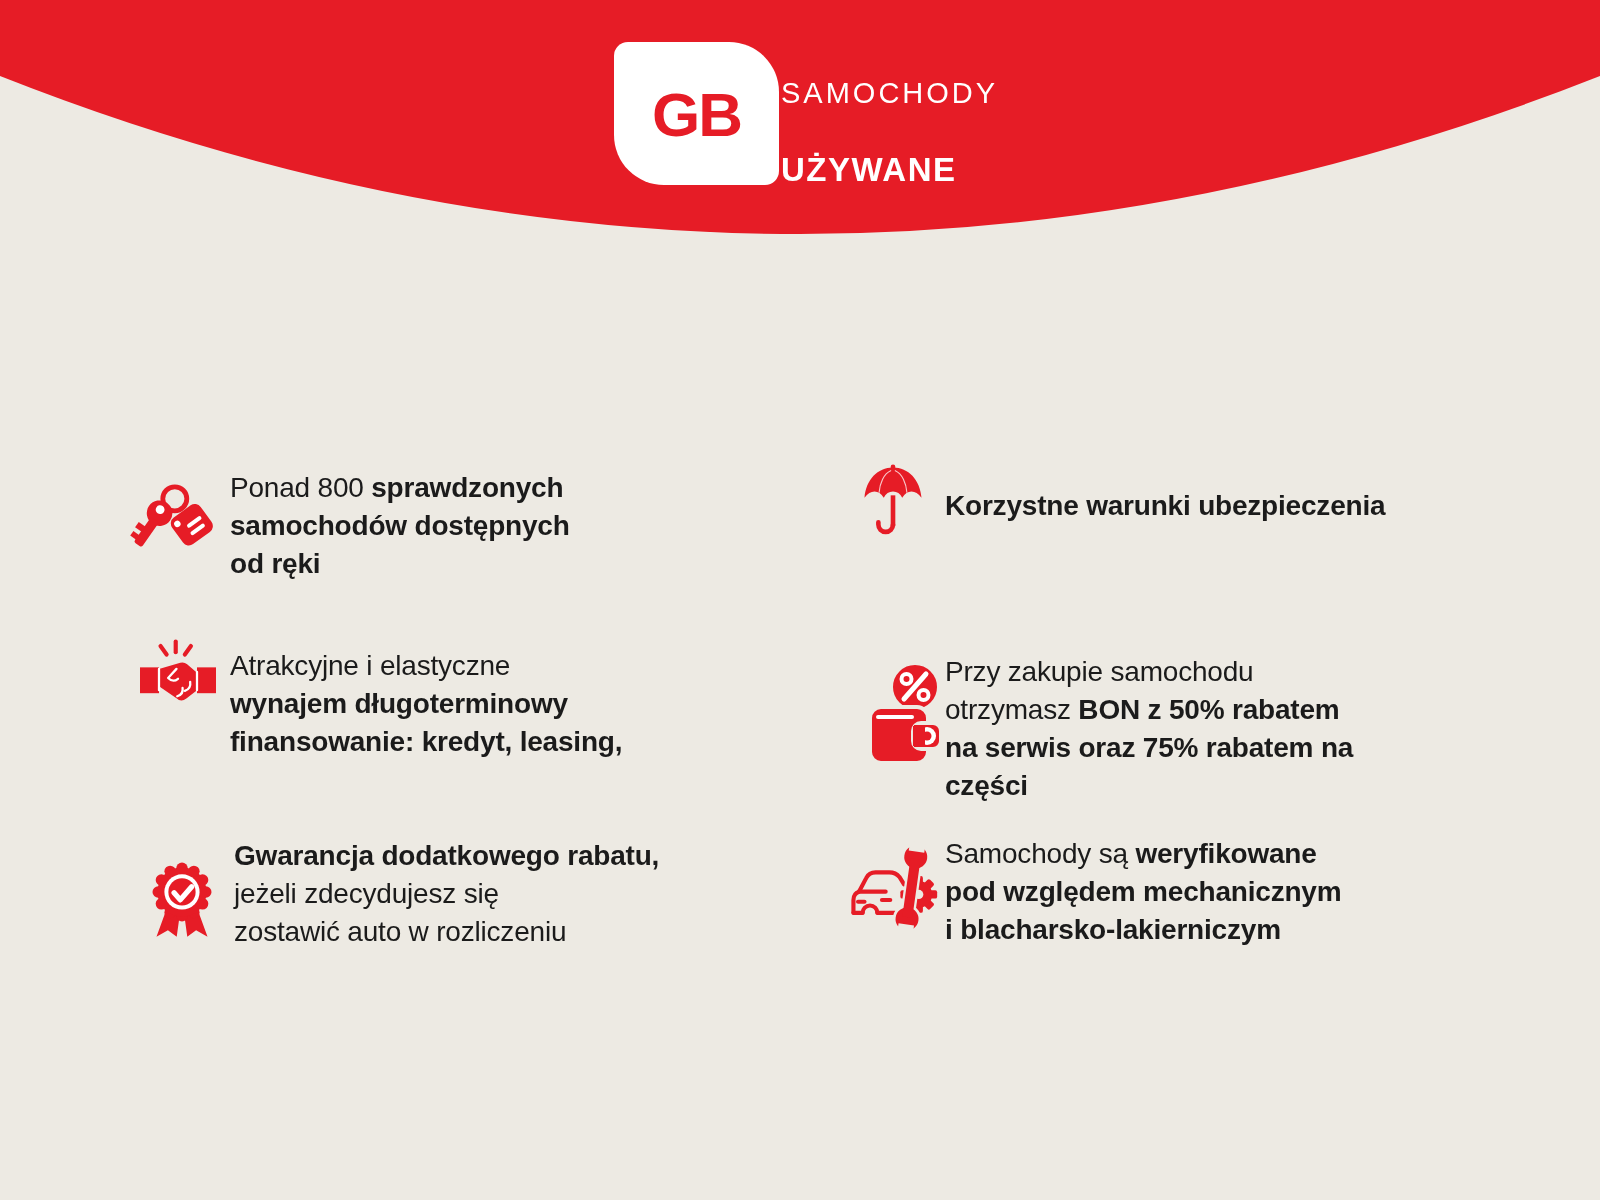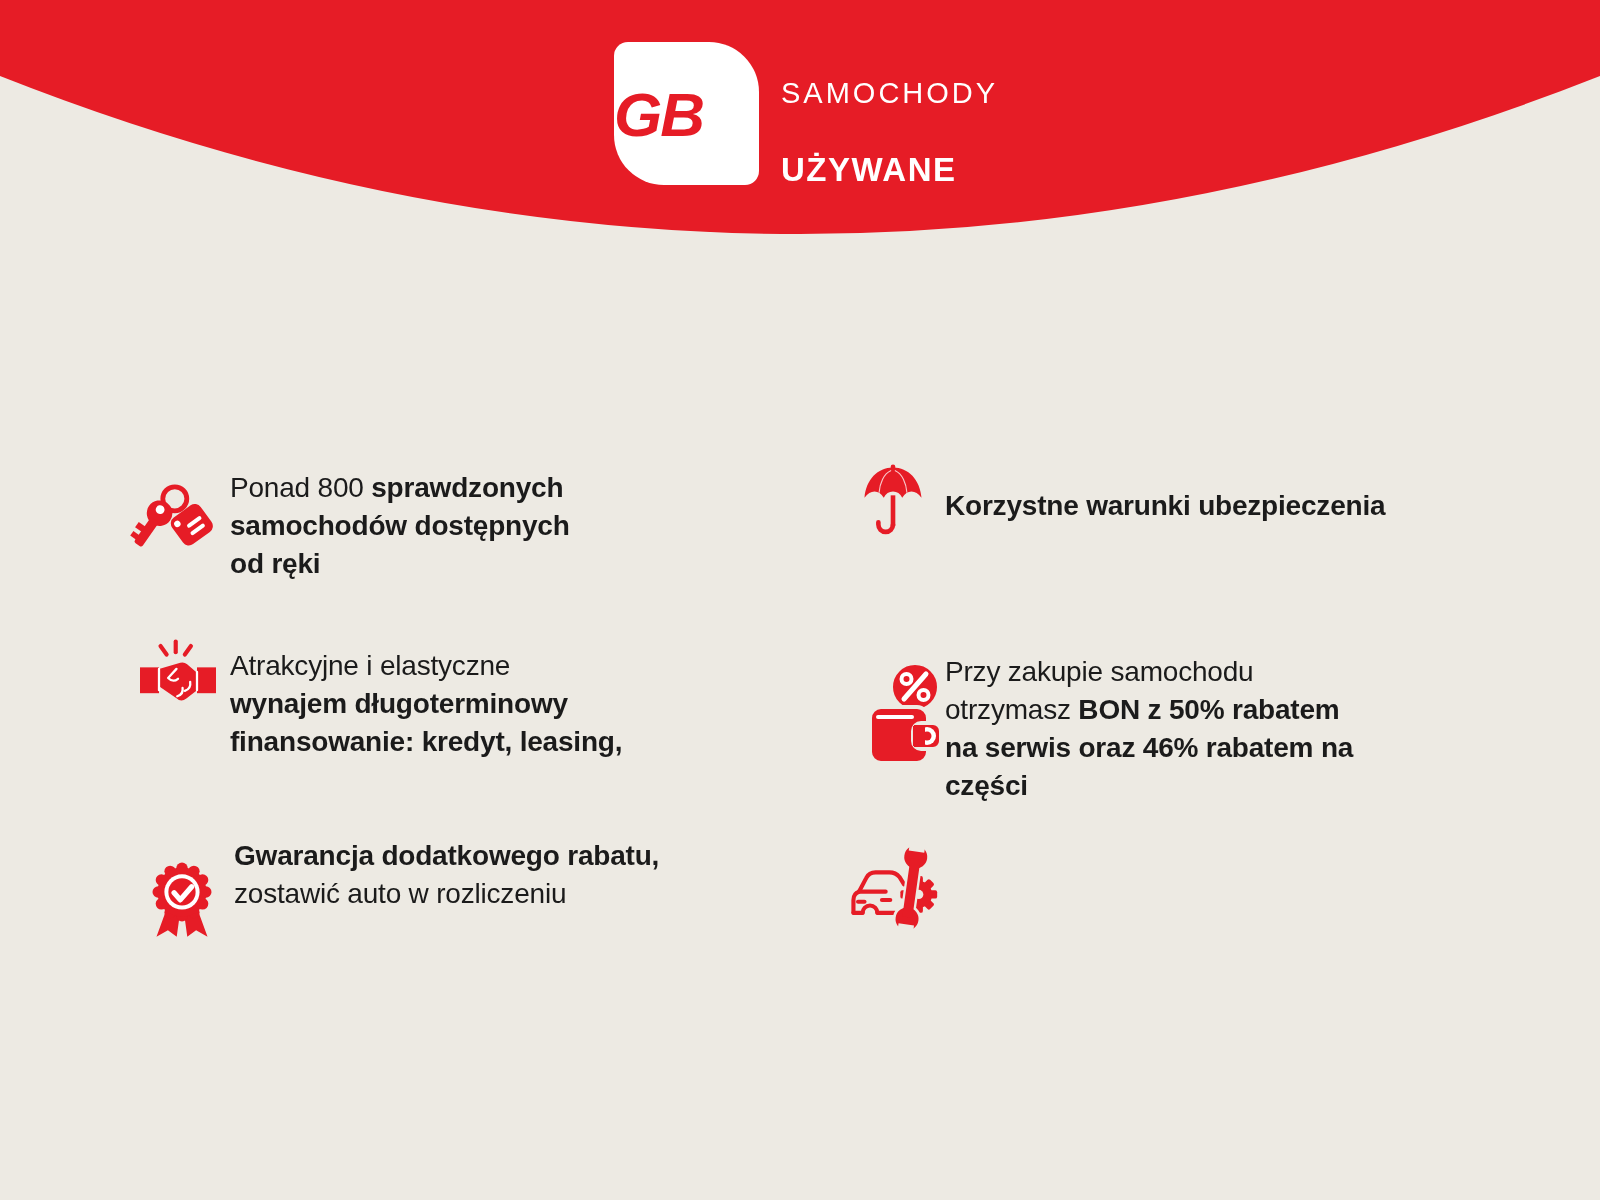--- a/index.html
+++ b/index.html
@@ -7,24 +7,24 @@
   body{background:#777;}
   .page{
     position:relative;
     width:1600px;height:1200px;
     background:var(--bg,#edeae3);
     font-family:"Liberation Sans",sans-serif;
     overflow:hidden;
   }
   .header-band{position:absolute;top:0;left:0;display:block;}
   .logo-box{
-    position:absolute;left:614px;top:42px;width:145px;height:143px;
+    position:absolute;left:614px;top:42px;width:165px;height:143px;
     background:var(--white,#fff);
     border-radius:14px 50px 14px 50px;
-    display:flex;align-items:center;justify-content:flex-start;font-style:italic;
+    display:flex;align-items:center;justify-content:center;
   }
   .logo-text{
     color:var(--brand-red,#e61c26);
     font-size:62px;font-weight:700;letter-spacing:-2px;padding-top:2px;
   }
   .brand{position:absolute;left:781px;top:77px;color:var(--white,#fff);}
   .brand-l1{font-size:29px;font-weight:400;letter-spacing:3px;line-height:33px;}
   .brand-l2{font-size:33px;font-weight:700;letter-spacing:1.5px;line-height:36px;margin-top:42px;}
 
   .feature{position:absolute;color:var(--text,#1b1b1b);}
@@ -139,20 +139,21 @@
               <circle cx="73.4" cy="28.5" r="6.5"></circle>
               <circle cx="50" cy="42" r="28"></circle>
             </g>
             <circle class="w" cx="50" cy="42" r="20"></circle>
             <circle class="r" cx="50" cy="42" r="15.5"></circle>
             <path class="ws" style="stroke-width:6" d="M41,43 l7,8 l13,-15"></path>
           </svg>
         </div>
         <div class="ftext">
           <div class="fline"><span class="bold">Gwarancja dodatkowego rabatu,</span></div>
+          <div class="fline"><span>jeżeli zdecydujesz się</span></div>
           <div class="fline"><span>zostawić auto w rozliczeniu</span></div>
         </div>
       </div>
     </div>
   <div id="features-right">
       <div class="feature f-R0">
         <div class="ficon">
           <svg viewBox="0 0 80 100" width="62" height="77">
             <rect class="r" x="37" y="2" width="6" height="10" rx="3"></rect>
             <path class="r" d="M40,6 C20,6 5,22 3,45 Q9,37 16,37 Q23,37 28,45 Q32,37 40,37 Q48,37 52,45 Q57,37 64,37 Q71,37 77,45 C75,22 60,6 40,6 Z"></path>
@@ -177,21 +178,21 @@
             <rect class="r" x="45" y="65" width="12" height="20"></rect>
             <circle class="w" cx="59" cy="75" r="9"></circle>
             <circle class="r" cx="59" cy="75" r="4.5"></circle>
             <rect class="r" x="46" y="64" width="11" height="22"></rect>
             <rect class="w" x="8" y="54" width="38" height="4" rx="2"></rect>
           </svg>
         </div>
         <div class="ftext">
           <div class="fline"><span>Przy zakupie samochodu</span></div>
           <div class="fline"><span>otrzymasz </span><span class="bold">BON z 50% rabatem</span></div>
-          <div class="fline"><span class="bold">na serwis oraz 46% rabatem na</span></div>
+          <div class="fline"><span class="bold">na serwis oraz 75% rabatem na</span></div>
           <div class="fline"><span class="bold">części</span></div>
         </div>
       </div>
       <div class="feature f-R2">
         <div class="ficon">
           <svg viewBox="0 0 100 100" width="92" height="92">
             <g class="rs" style="stroke-width:4.5">
               <path d="M7,77 V63 Q7,56 13,54 L21,39 Q24,33 31,33 H46 Q53,33 57,38 L62,46"></path>
               <path d="M7,77 H17"></path>
               <path d="M17,77 a8,8 0 0 1 16,0"></path>
@@ -225,16 +226,21 @@
               <g class="r">
                 <circle cx="70" cy="16" r="12.5"></circle>
                 <circle cx="70" cy="84" r="12.5"></circle>
                 <rect x="64.5" y="18" width="11" height="64" rx="2"></rect>
               </g>
               <rect class="bgf" x="61.5" y="0" width="17" height="10"></rect>
               <rect class="bgf" x="61.5" y="90" width="17" height="10"></rect>
             </g>
           </svg>
         </div>
+        <div class="ftext">
+          <div class="fline"><span>Samochody są </span><span class="bold">weryfikowane</span></div>
+          <div class="fline"><span class="bold">pod względem mechanicznym</span></div>
+          <div class="fline"><span class="bold">i blacharsko-lakierniczym</span></div>
+        </div>
       </div>
     </div>
 
 </div>
 
 </body></html>

